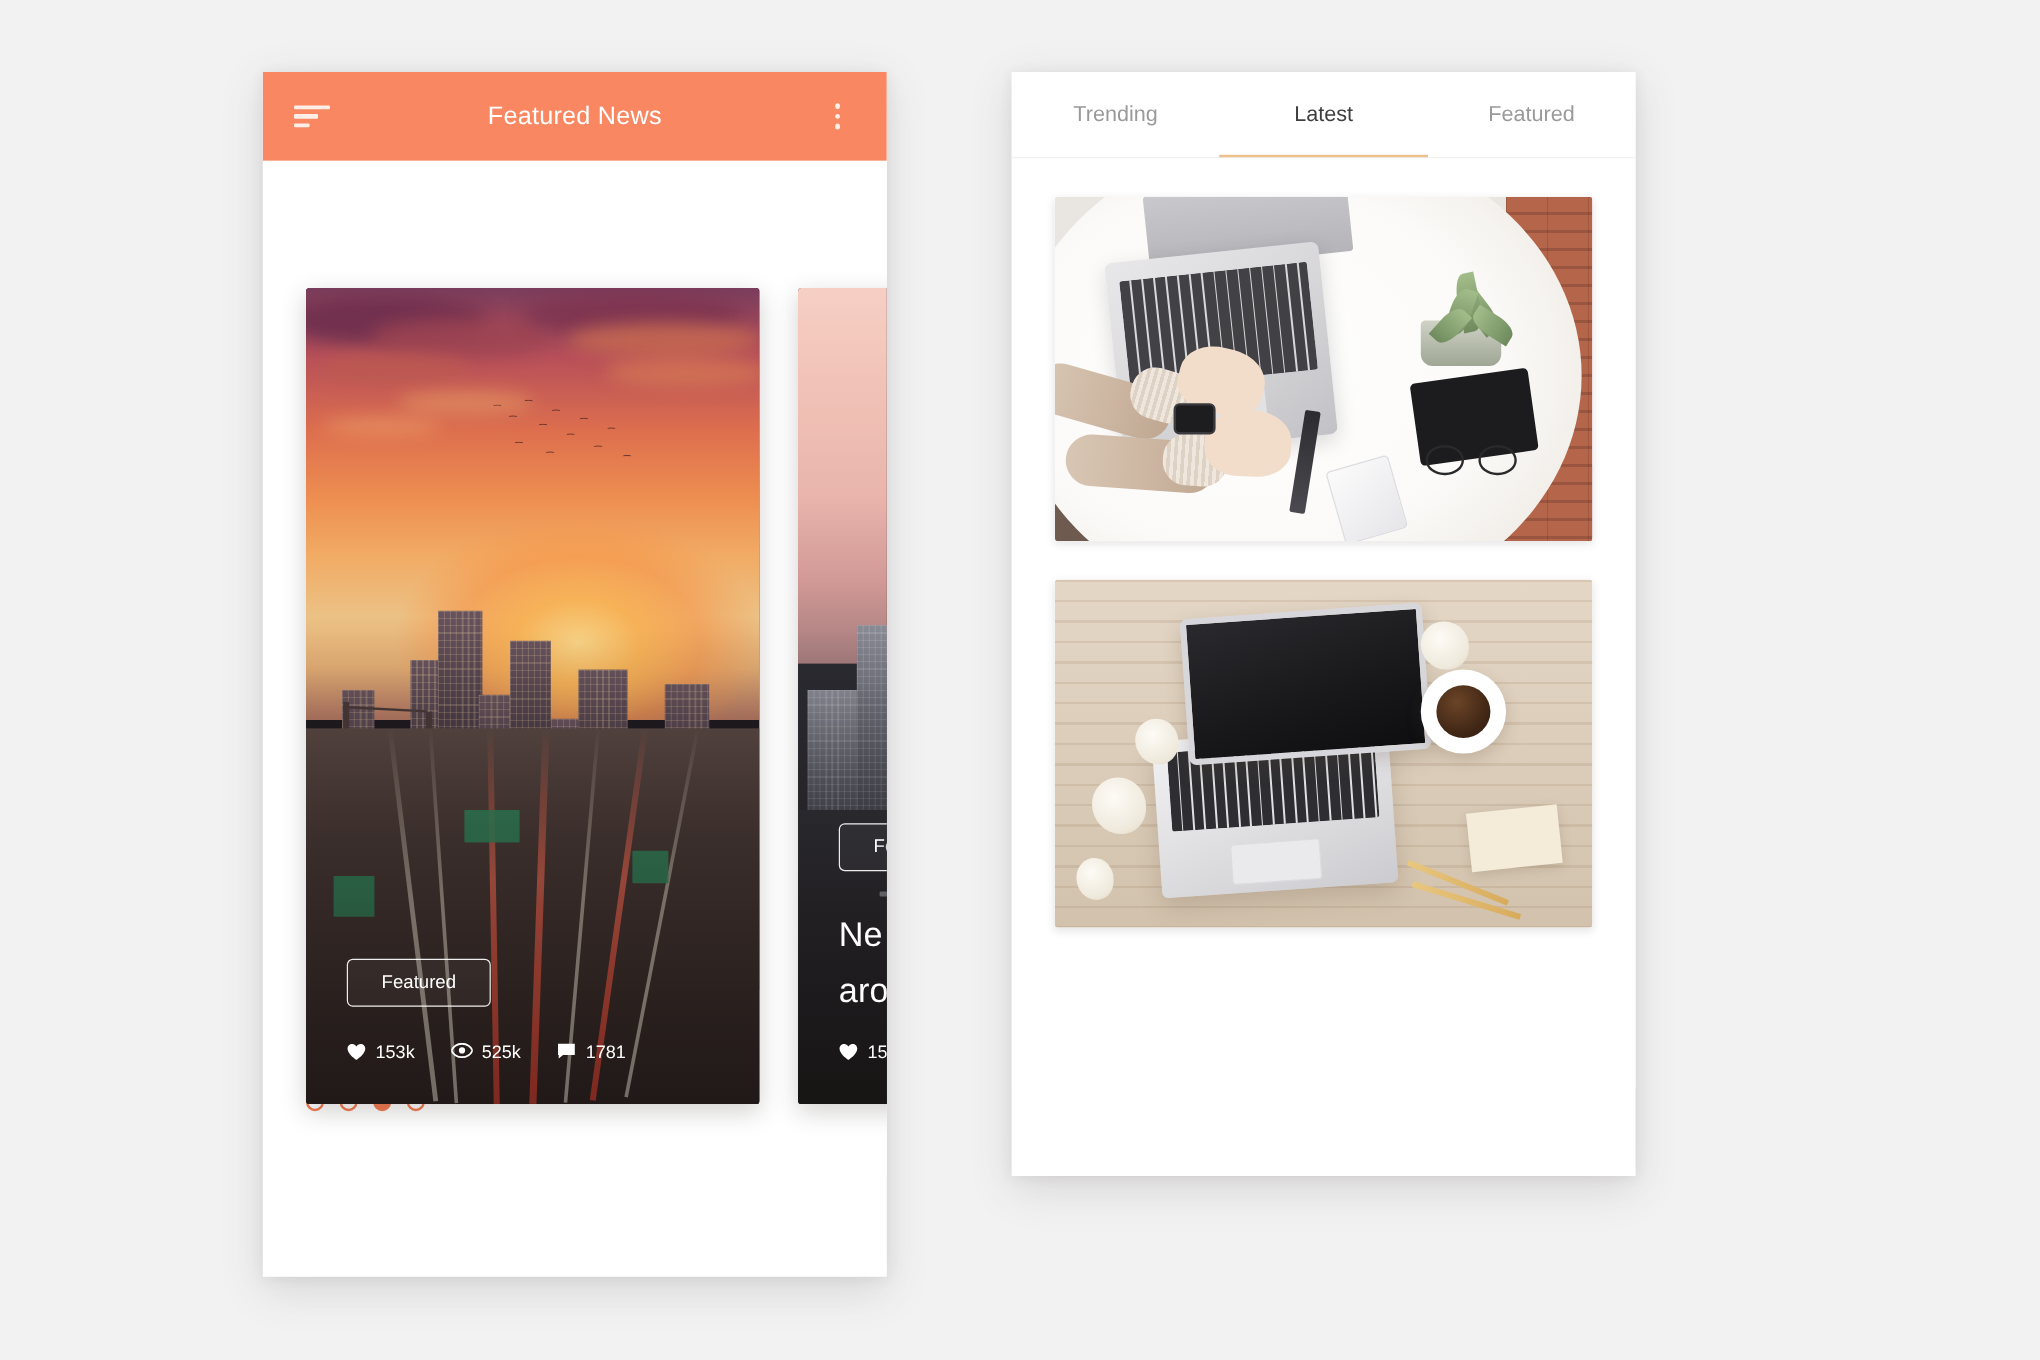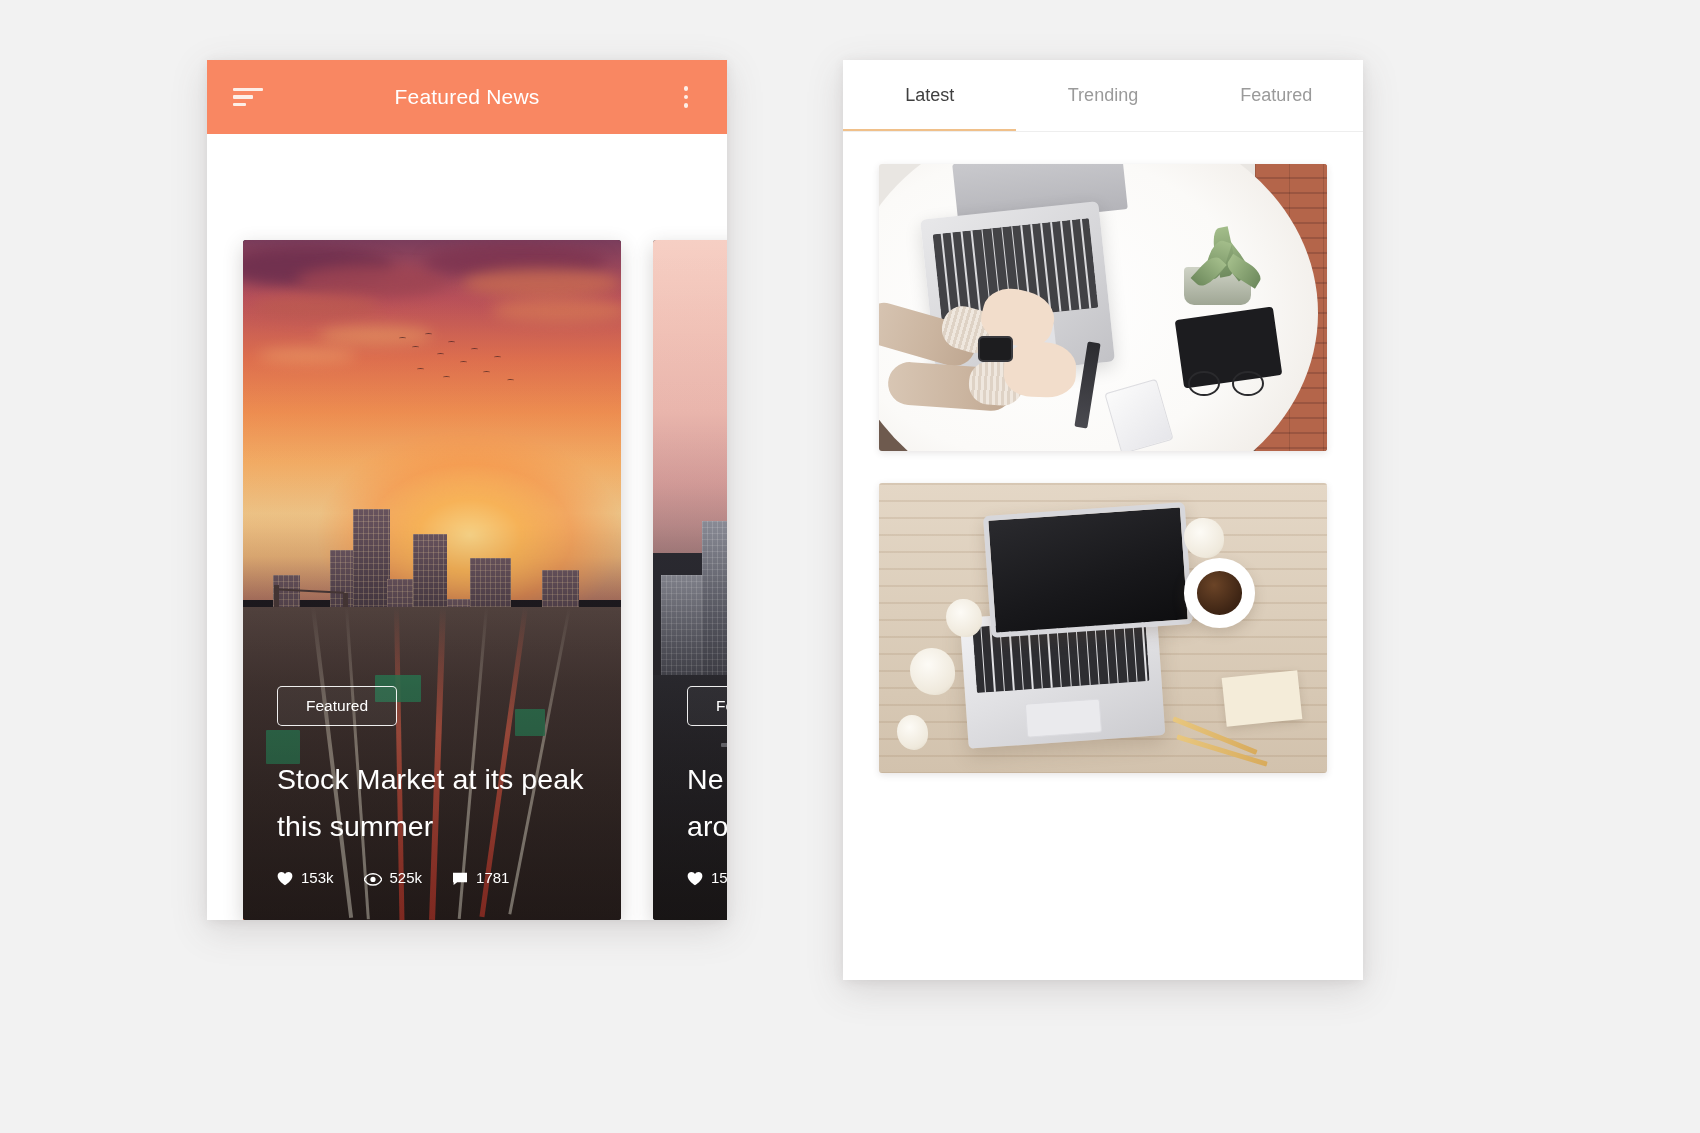--- a/index.html
+++ b/index.html
@@ -17,21 +17,21 @@
   }
 
   
   .phone {
     position: absolute;
     background: #ffffff;
     overflow: hidden;
     box-shadow: 0 10px 34px rgba(90,80,75,0.17), 0 2px 10px rgba(90,80,75,0.09);
   }
 
-  #phone-left  { left: 207px; top: 60px;  width: 520px; height: 860px; }
+  #phone-left  { left: 219px; top: 60px;  width: 520px; height: 1004px; }
   #phone-right { left: 843px; top: 60px;  width: 520px; height: 920px; }
 
   
   .appbar {
     position: relative;
     height: 74px;
     background: #f98762;
     display: flex;
     align-items: center;
     padding: 0 26px;
@@ -142,21 +142,21 @@
     white-space: pre-line;
   }
 
   .hero-stats {
     display: flex;
     align-items: center;
     gap: 30px;
     color: #ffffff;
     font-size: 15px;
   }
-  .stat { display: flex; align-items: flex-end; gap: 8px; }
+  .stat { display: flex; align-items: flex-start; gap: 8px; }
   .stat svg { display: block; }
 
   
   .photo-sunset { background: #1d1a20; position: absolute; inset: 0; overflow: hidden; }
   .ps-sky {
     position: absolute; left:0; right:0; top:0; height: 53%;
     background:
       radial-gradient(ellipse 52% 38% at 60% 82%, #ffd98a 0%, #ffb85a 26%, rgba(255,150,70,0.55) 52%, rgba(220,90,60,0) 78%),
       linear-gradient(to bottom, #7a3d5c 0%, #b8505a 16%, #e0704f 33%, #f29052 48%, #f8b067 62%, #f4c889 76%, #e9b278 88%, #b87a66 100%);
   }
@@ -589,22 +589,20 @@
           <div class="ps-lane ps-trail-r" style="left:74%; top:0;  width:5px; height:100%; transform: rotate(8deg);"></div>
           <div class="ps-lane ps-trail-w" style="left:86%; top:0;  width:3px; height:100%; transform: rotate(11deg);"></div>
         </div>
         <div class="ps-green" style="left:6%;  top:72%; width:9%;  height:5%;"></div>
         <div class="ps-green" style="left:35%; top:64%; width:12%; height:4%;"></div>
         <div class="ps-green" style="left:72%; top:69%; width:8%;  height:4%;"></div>
       </div>
       <div class="hero-scrim"></div>
       <div class="hero-content">
         <div class="featured-badge">Featured</div>
-        <div class="hero-title">Stock Market at its peak
-this summer</div>
         <div class="hero-stats">
           <div class="stat">
             <svg width="16" height="15" viewBox="0 0 16 15">
               <path d="M8 14.2S0.6 9.6 0.6 4.9C0.6 2.5 2.4 0.9 4.5 0.9c1.5 0 2.8 0.9 3.5 2.1 0.7-1.2 2-2.1 3.5-2.1 2.1 0 3.9 1.6 3.9 4 0 4.7-7.4 9.3-7.4 9.3z" fill="#ffffff"></path>
             </svg>
             <span>153k</span>
           </div>
           <div class="stat">
             <svg width="18" height="13" viewBox="0 0 18 13">
               <path d="M9 0.8C4.8 0.8 1.4 3.5 0.3 6.4c1.1 2.9 4.5 5.6 8.7 5.6s7.6-2.7 8.7-5.6C16.6 3.5 13.2 0.8 9 0.8z" fill="none" stroke="#ffffff" stroke-width="1.5"></path>
@@ -628,25 +626,25 @@
       <span class="dot active"></span>
       <span class="dot"></span>
     </div>
   </div>
 </div>
 
 <div class="phone" id="phone-right">
 
 
   <div class="tabbar">
+    <div class="tab">
+      <span>Trending</span>
+    </div>
     <div class="tab active">
       <span>Latest</span>
-    </div>
-    <div class="tab">
-      <span>Trending</span>
     </div>
     <div class="tab">
       <span>Featured</span>
     </div>
   </div>
 
   <div class="feed">
 
     <div class="feed-media">
       <div class="photo-desk1">

